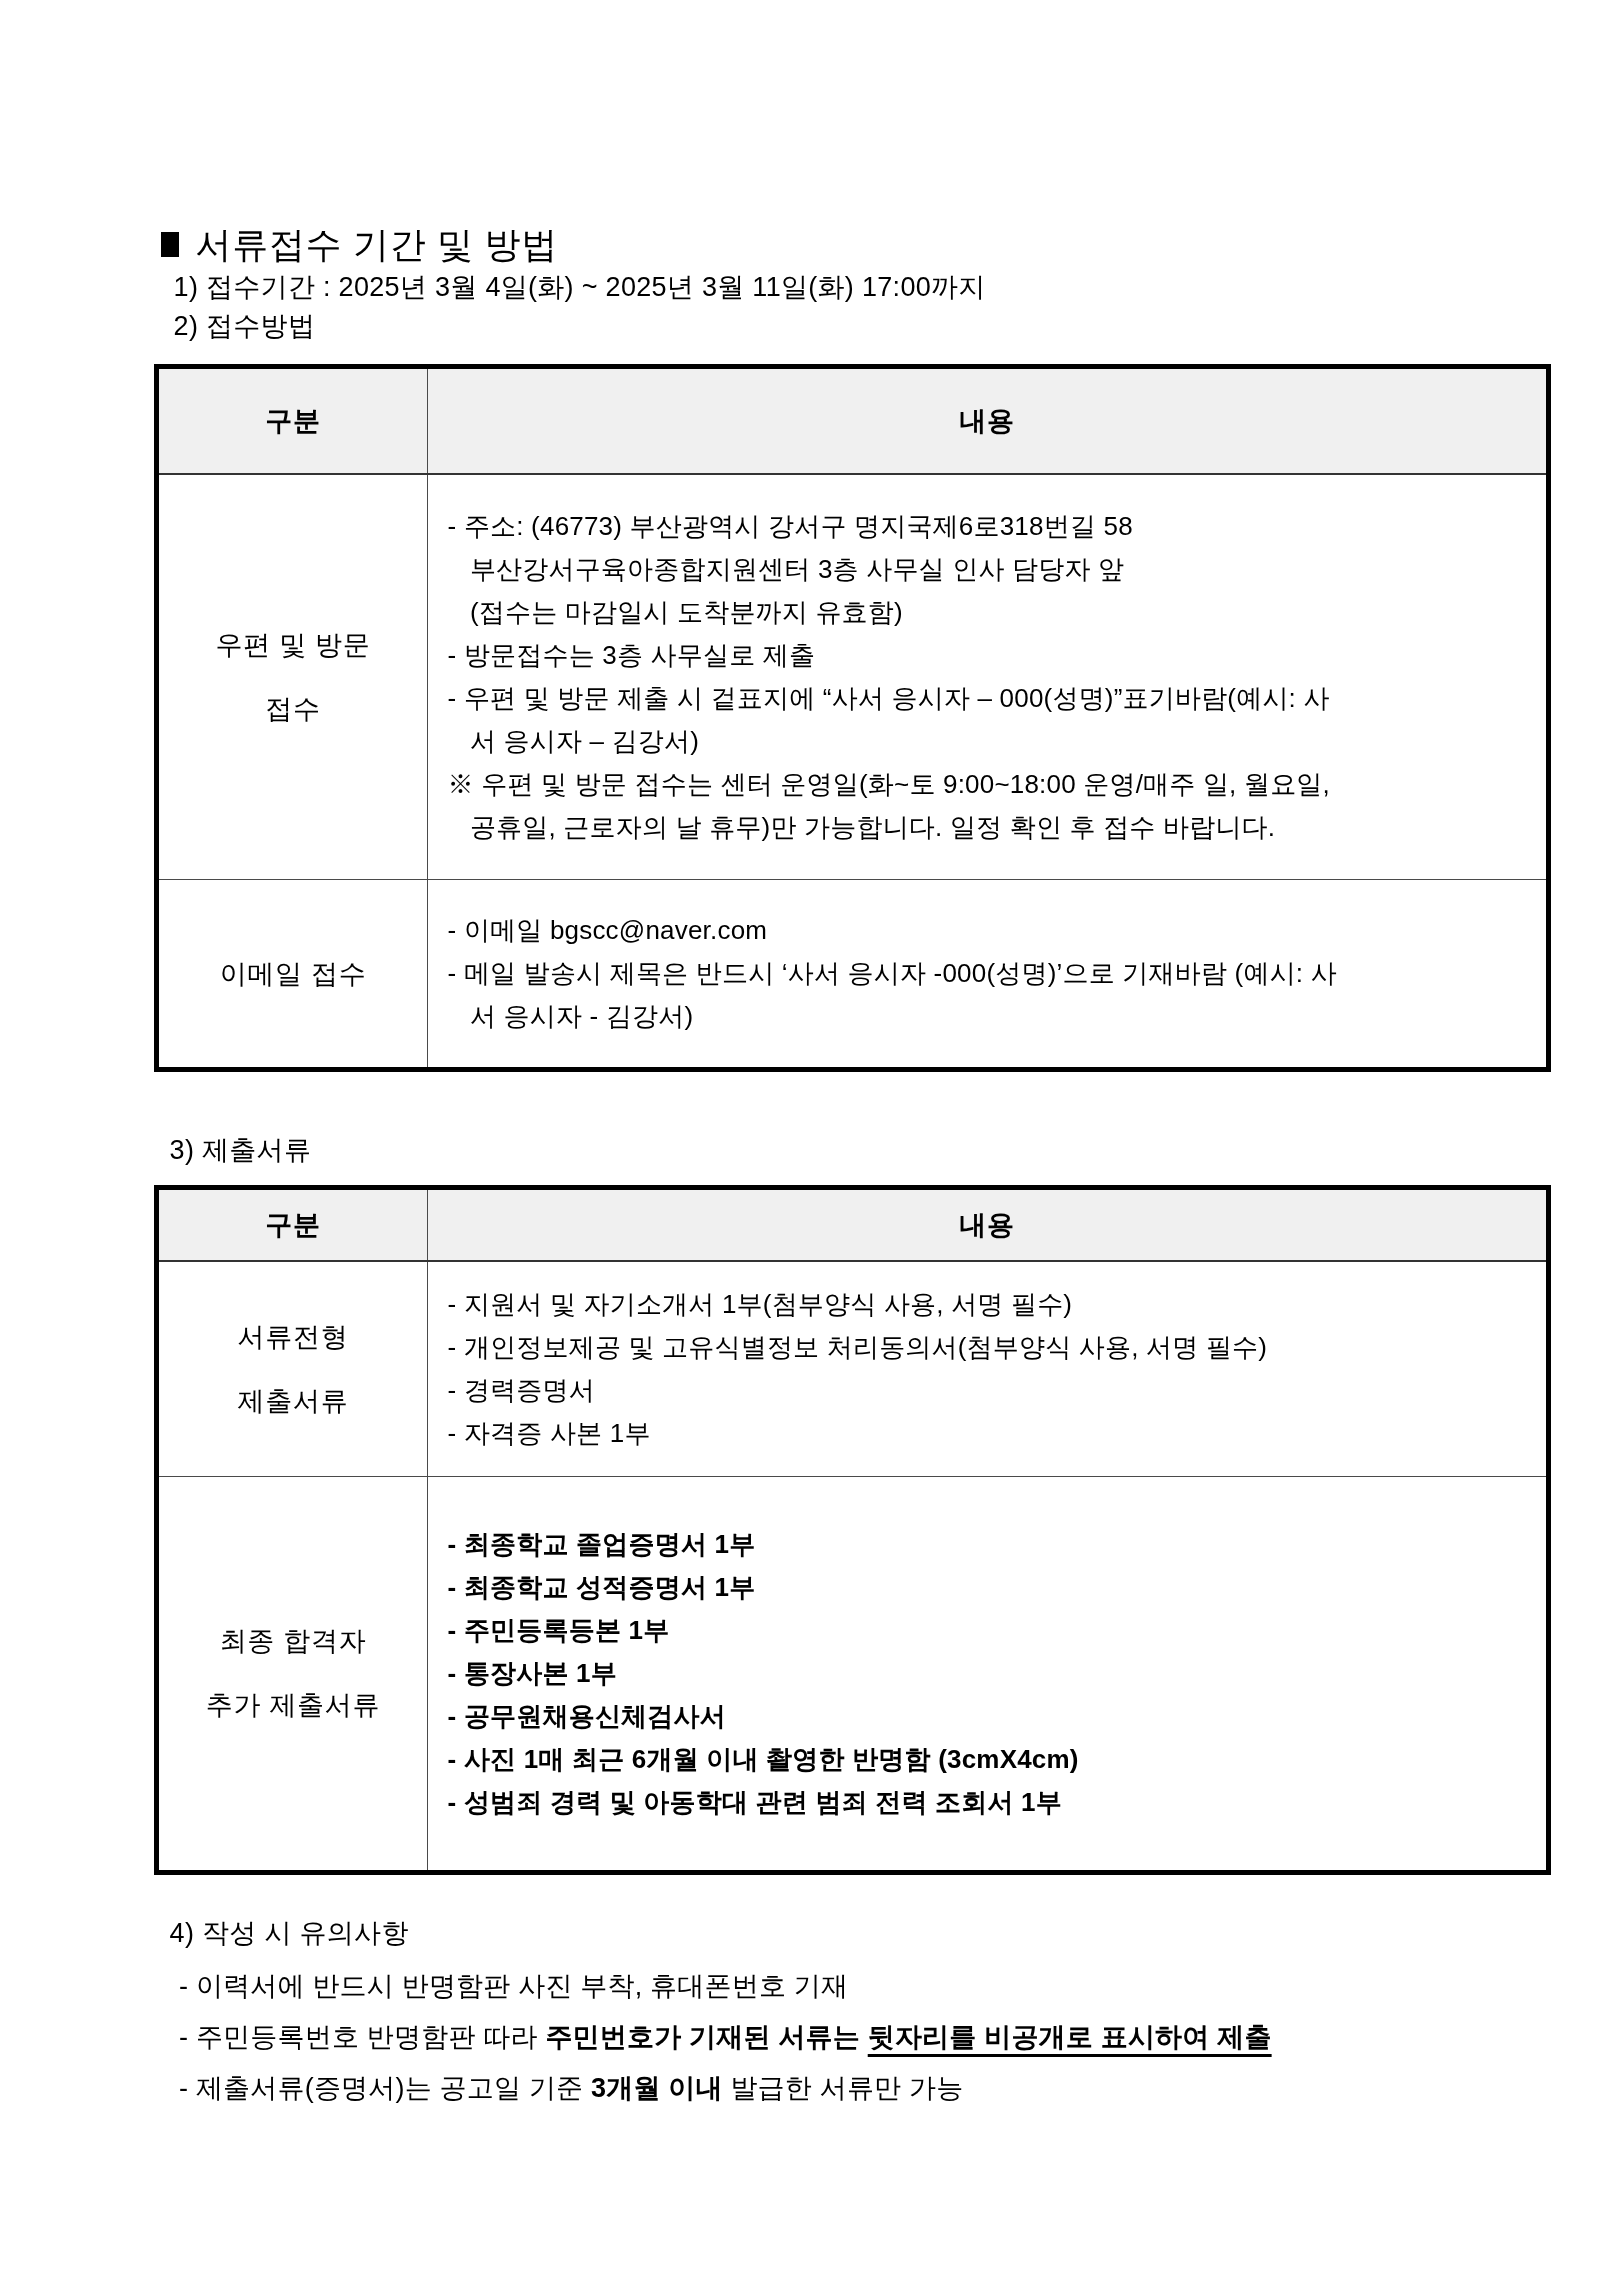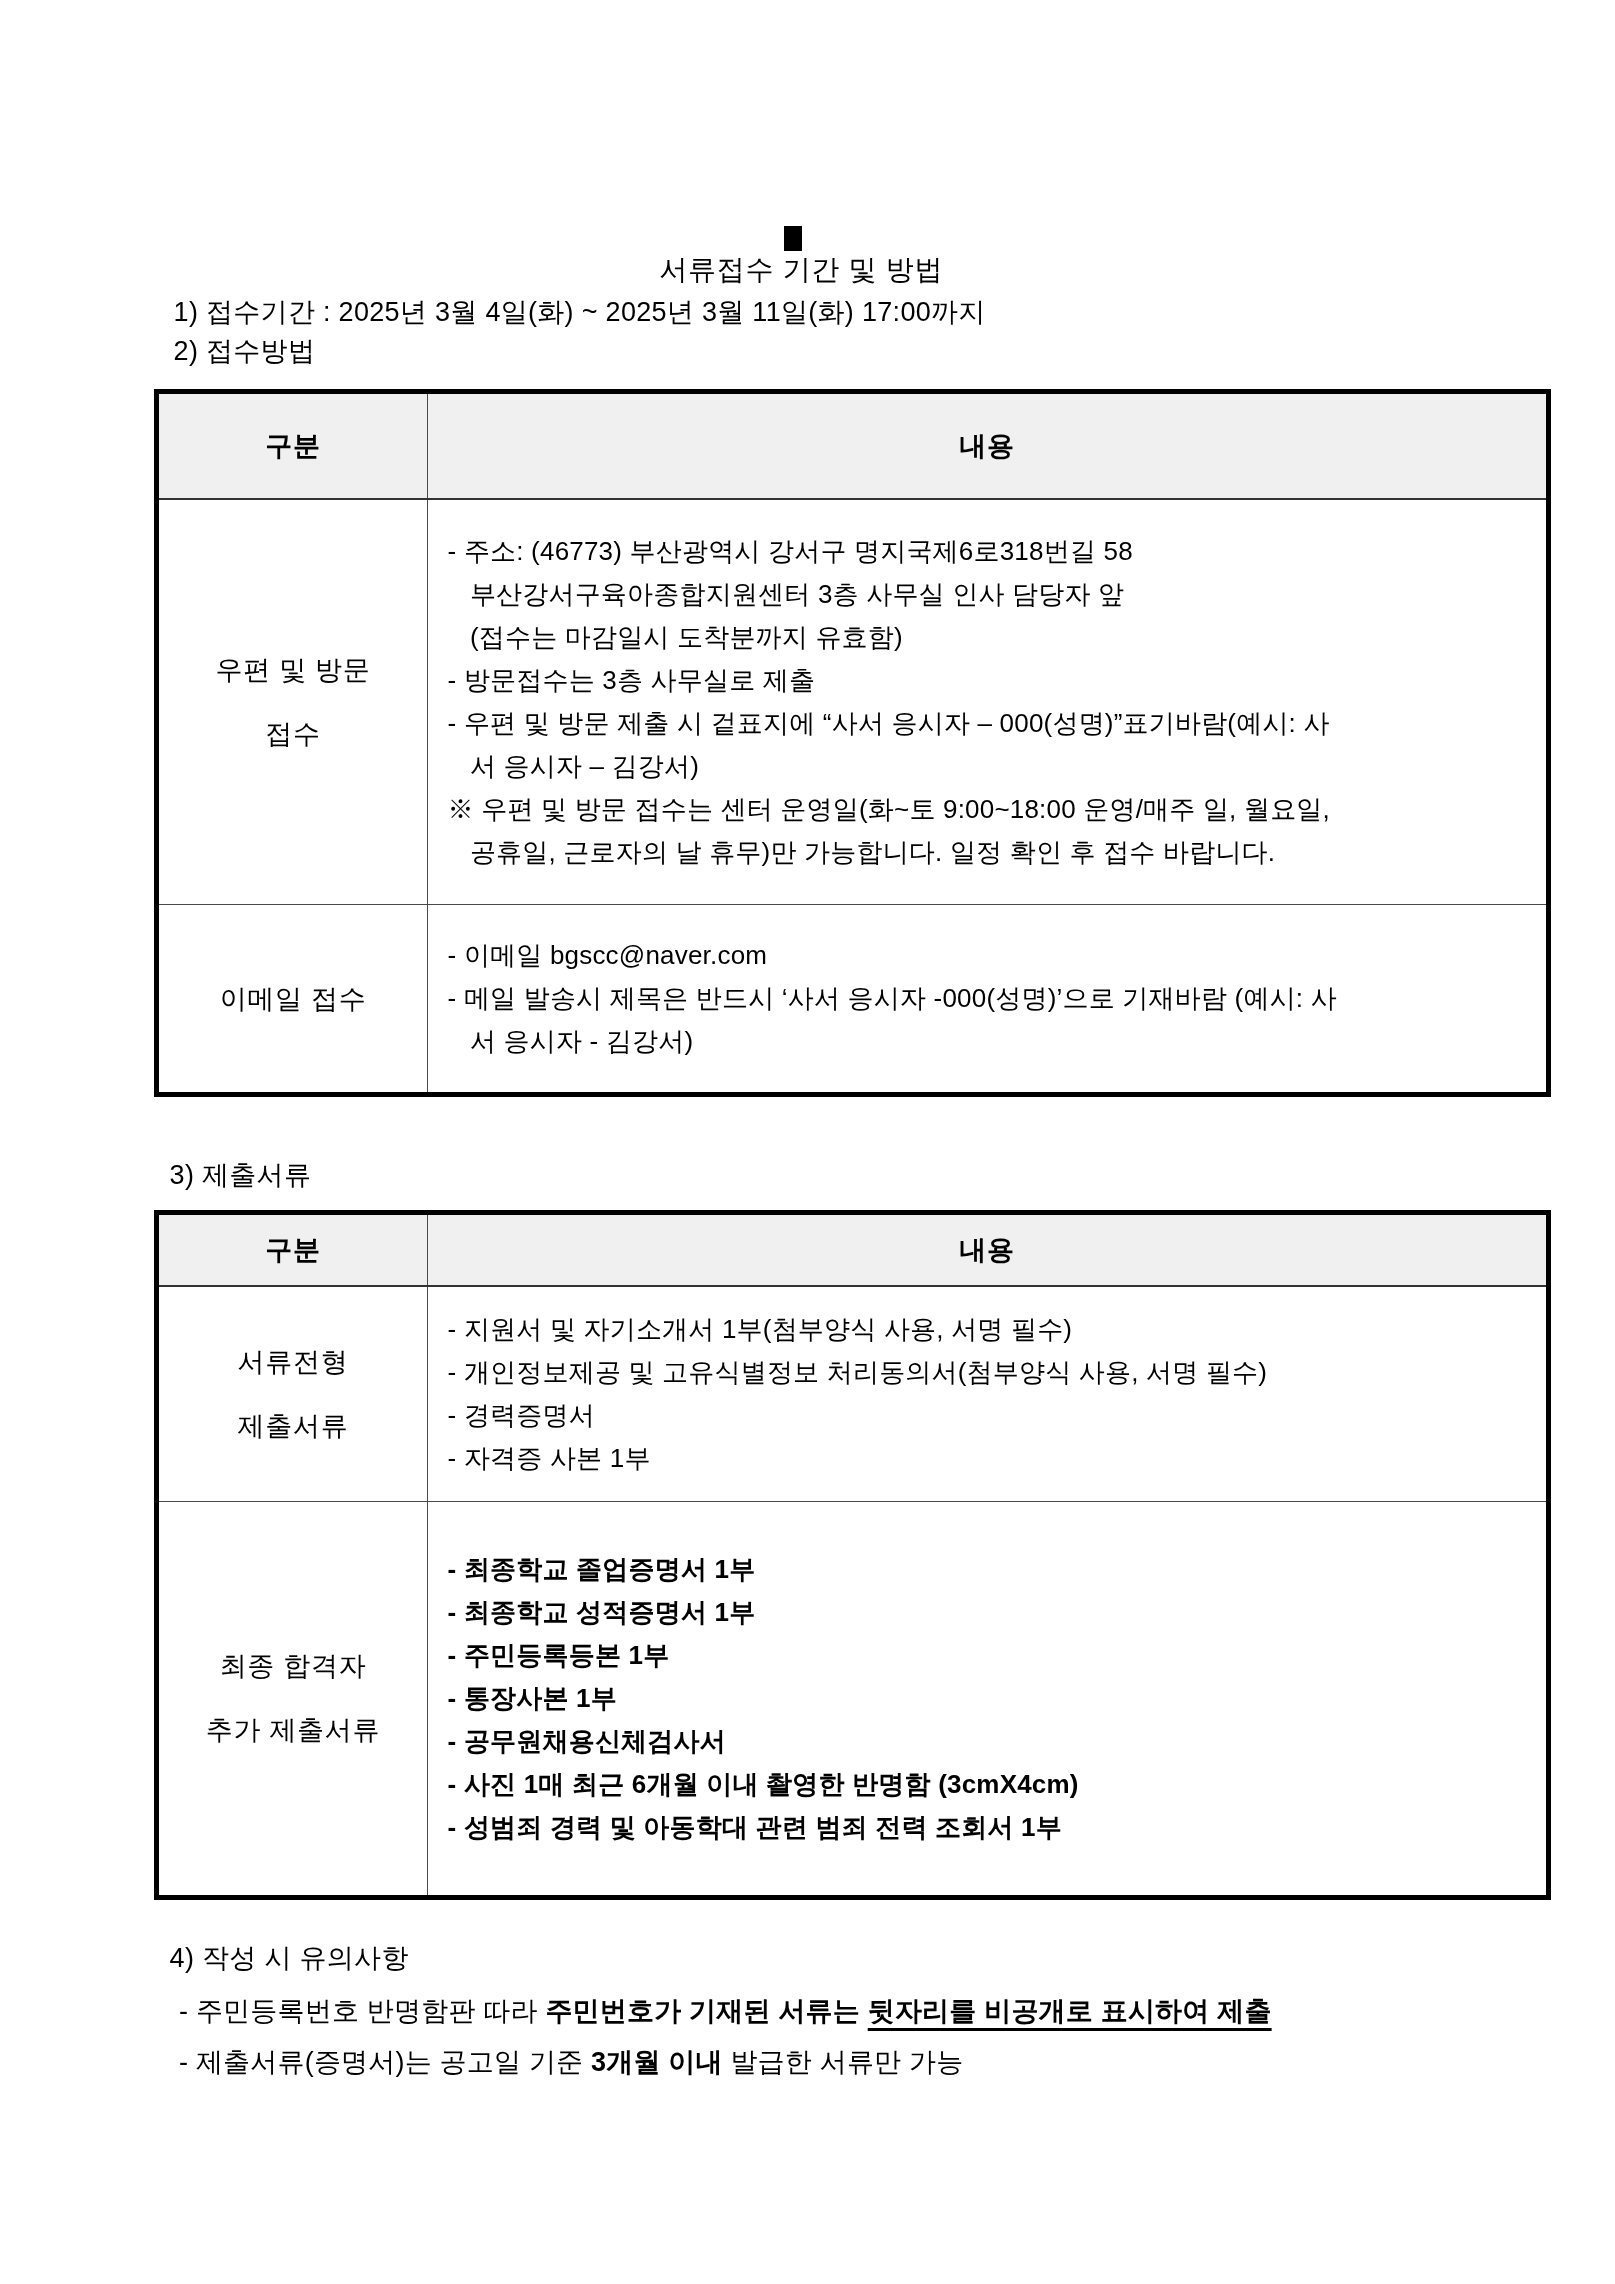--- a/index.html
+++ b/index.html
@@ -12,28 +12,27 @@
     height: 2284px;
     font-family: "Liberation Sans", sans-serif;
     color: #000000;
     position: relative;
     overflow: hidden;
   }
   .content {
     padding: 226px 174px 39px 154px;
   }
   .h1 {
-    font-size: 28px;
+    font-size: 36px;
     line-height: 37px;
     margin-left: 6.5px;
     margin-bottom: 5.2px;
     letter-spacing: 0.7px;
     display: flex;
     align-items: center;
-    flex-direction: column;
   }
   .sq {
     display: inline-block;
     width: 18px;
     height: 25px;
     background: #000000;
     margin-right: 17px;
     flex: 0 0 auto;
   }
   .bodyline {
@@ -185,20 +184,21 @@
 - 통장사본 1부
 - 공무원채용신체검사서
 - 사진 1매 최근 6개월 이내 촬영한 반명함 (3cmX4cm)
 - 성범죄 경력 및 아동학대 관련 범죄 전력 조회서 1부</td>
       </tr>
     </tbody>
   </table>
 
   <div class="h2 sec4">4) 작성 시 유의사항</div>
 
+  <div class="note">- 이력서에 반드시 반명함판 사진 부착, 휴대폰번호 기재</div>
 
   <div class="note">
     <span>- 주민등록번호 반명함판 따라 </span><span class="b">주민번호가 기재된 서류는 </span><span class="b u">뒷자리를 비공개로 표시하여 제출</span>
   </div>
 
   <div class="note">
     <span>- 제출서류(증명서)는 공고일 기준 </span><span class="b">3개월 이내</span><span> 발급한 서류만 가능</span>
   </div>
 
 </div>

